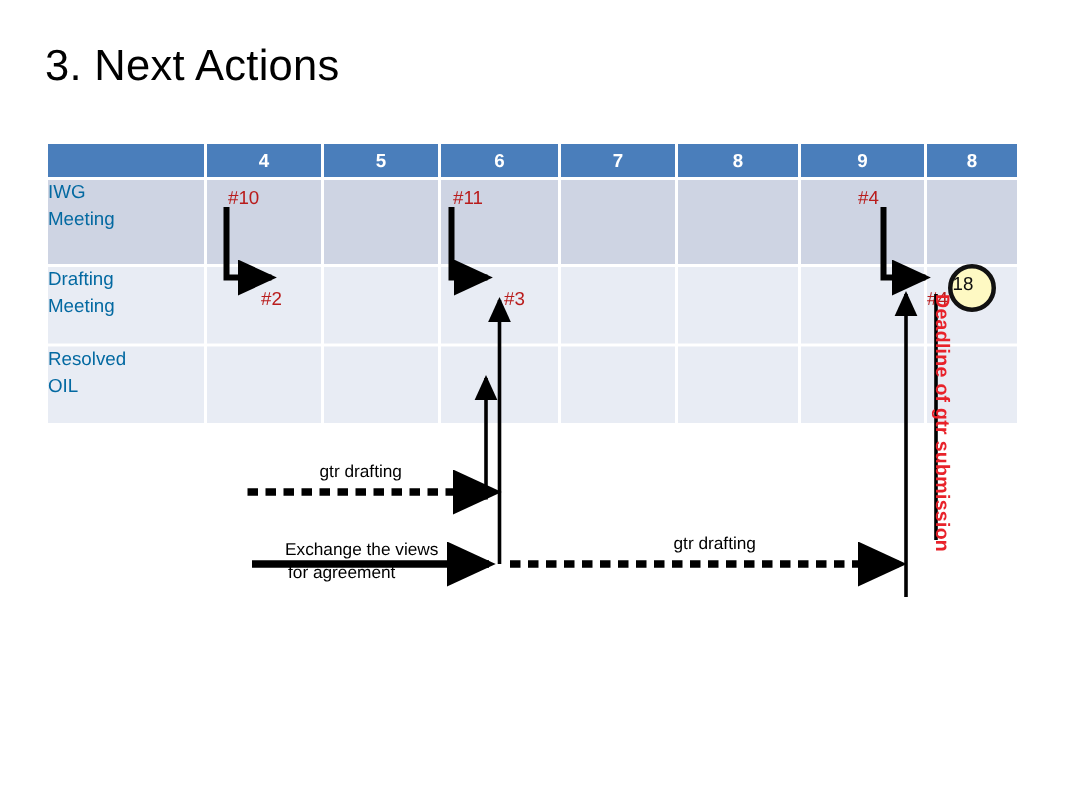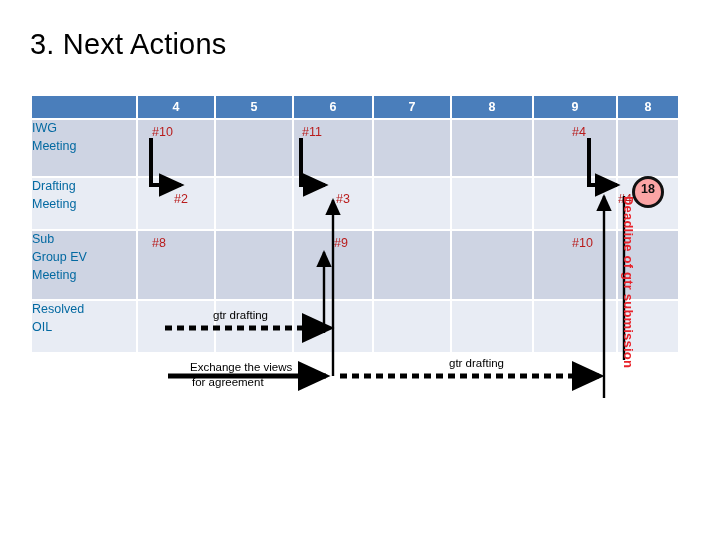--- a/index.html
+++ b/index.html
@@ -87,26 +87,25 @@
     color:#e8222a;
     white-space:nowrap;
     letter-spacing:.2px;
   }
   #deadline-badge{
     position:absolute;
     left:632px;top:176px;
     width:26px;height:26px;
     border:3px solid #111;
     border-radius:50%;
-    background:#fca5a5;
+    background:#fef9c3;
     color:#111;
     font-size:12.5px;
-    font-weight:bold;
+    font-weight:normal;
     line-height:20px;
-    text-align:center;
   }
   .arrow-label{
     position:absolute;
     font-size:11.5px;
     color:#000;
     white-space:nowrap;
     text-align:left;
   }
 </style>
 </head>
@@ -175,40 +174,20 @@
               <span class="mark" style="left:42px;top:14px">#3</span>
             </td>
           <td class="cell"></td>
           <td class="cell"></td>
           <td class="cell"></td>
           <td class="cell">
               <span class="mark" style="left:0px;top:14px">#4</span>
             </td>
         </tr>
 
-        <tr class="dark" style="height:68px">
-          <td class="rowlabel">
-            <div>Sub</div>
-            <div>Group EV</div>
-            <div>Meeting</div>
-          </td>
-          <td class="cell">
-              <span class="mark" style="left:14px;top:5px">#8</span>
-            </td>
-          <td class="cell"></td>
-          <td class="cell">
-              <span class="mark" style="left:40px;top:5px">#9</span>
-            </td>
-          <td class="cell"></td>
-          <td class="cell"></td>
-          <td class="cell">
-              <span class="mark" style="left:38px;top:5px">#10</span>
-            </td>
-          <td class="cell"></td>
-        </tr>
 
         <tr class="light" style="height:51px">
           <td class="rowlabel">
             <div>Resolved</div>
             <div>OIL</div>
           </td>
           <td class="cell"></td>
           <td class="cell"></td>
           <td class="cell"></td>
           <td class="cell"></td>

